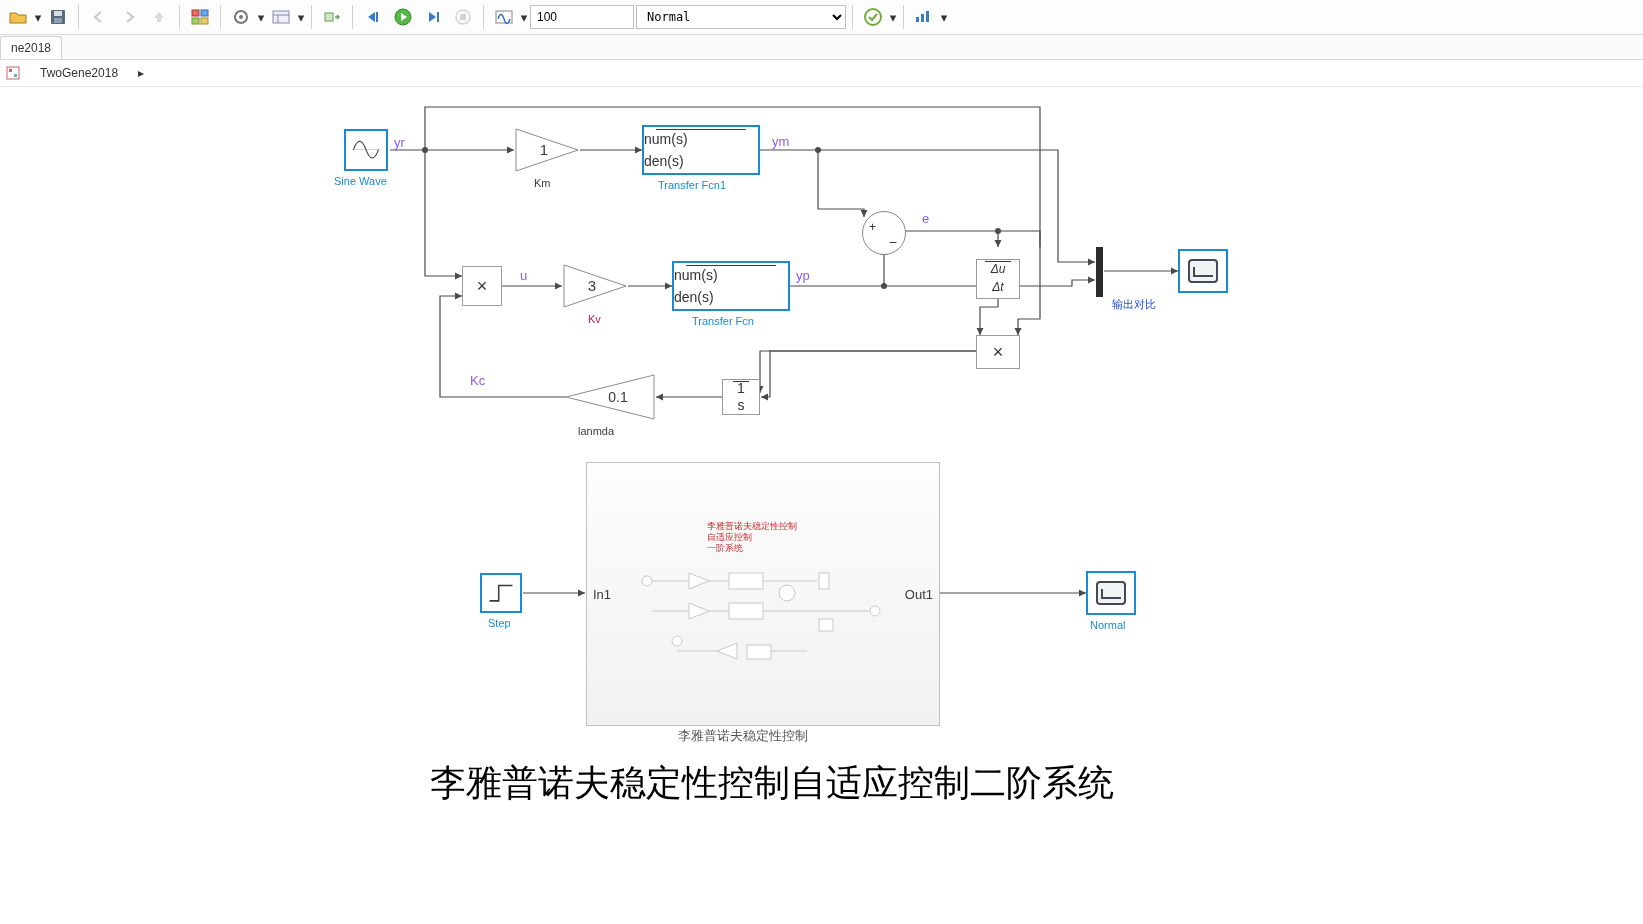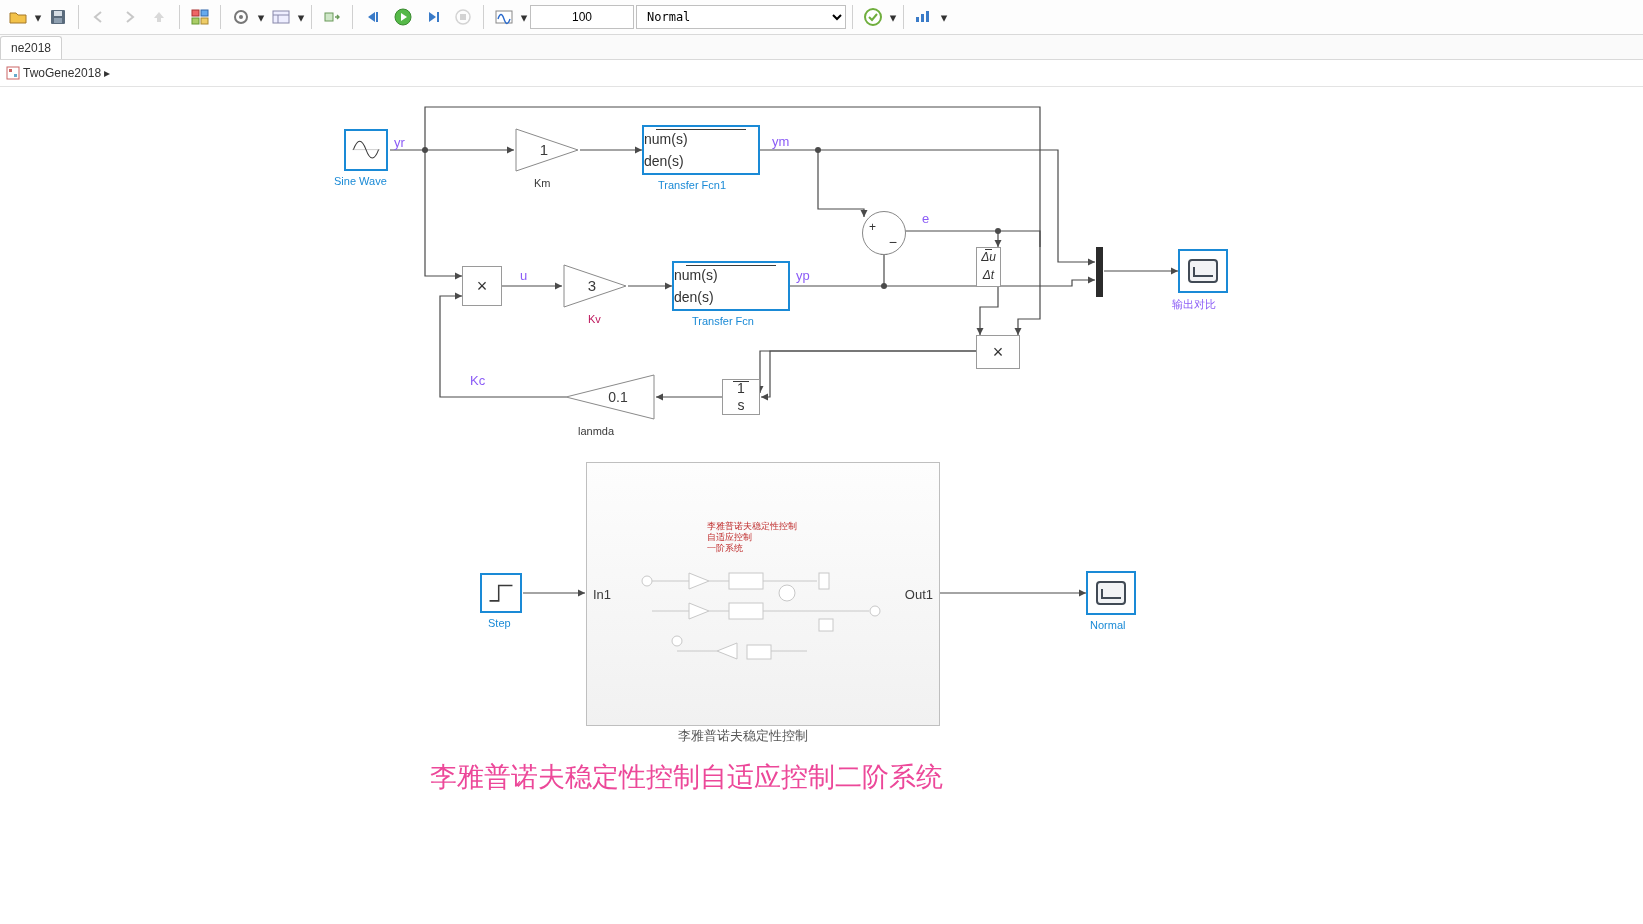--- a/index.html
+++ b/index.html
@@ -4,28 +4,28 @@
 <style>
 html,body{margin:0;padding:0;font-family:Arial,"Microsoft YaHei",sans-serif;background:#fff;color:#333;font-size:13px}
 .toolbar{display:flex;align-items:center;height:34px;border-bottom:1px solid #d9d9d9;padding:0 4px;background:#fdfdfd;gap:2px}
 .tb-btn{display:flex;align-items:center;justify-content:center;width:26px;height:26px;border:1px solid transparent;border-radius:3px;cursor:pointer}
 .tb-sep{width:1px;height:24px;background:#d0d0d0;margin:0 4px}
 .tb-drop{width:8px;display:flex;align-items:center;justify-content:center}
 .tb-input{height:22px;border:1px solid #c0c0c0;padding:0 6px;font-size:12px;background:#fff}
 .tb-select{height:24px;border:1px solid #c0c0c0;width:210px;font-family:monospace;font-size:12px;padding-left:6px;background:#fff}
 .tabbar{display:flex;align-items:center;height:24px;border-bottom:1px solid #d9d9d9;background:#fafafa;font-size:12px}
 .tab{height:22px;padding:0 10px;border:1px solid #d0d0d0;border-bottom:none;background:#fff;border-radius:3px 3px 0 0;display:flex;align-items:center;cursor:pointer}
-.crumb{display:flex;align-items:center;height:26px;border-bottom:1px solid #e3e3e3;padding:0 6px;gap:3px;font-size:12px;background:#fff}
+.crumb{display:flex;align-items:center;height:26px;border-bottom:1px solid #e3e3e3;padding:0 6px;gap:20px;font-size:12px;background:#fff}
 .crumb-icon{width:14px;height:14px;display:inline-block}
 .canvas{position:relative;width:1643px;height:820px;background:#fff;overflow:hidden}
 .block{position:absolute;border:1px solid #9a9a9a;background:#fff;box-sizing:border-box}
 .block.sel{border:2px solid #1a8ad6}
 .blk-label{position:absolute;font-size:11px;color:#1a8ad6;white-space:nowrap}
 .sig-label{position:absolute;font-size:13px;color:#8b5cf6;white-space:nowrap}
-.footer{position:absolute;font-size:27px;color:#ec4899;white-space:nowrap}
+.footer{position:absolute;font-size:36px;color:#000000;white-space:nowrap}
 svg.wires{position:absolute;left:0;top:0;width:100%;height:100%;pointer-events:none}
 line.wire,polyline.wire{stroke:#4a4a4a;stroke-width:1.2;fill:none}
 .node-dot{fill:#4a4a4a}
 .arrow{fill:#4a4a4a}
 .tf-text{position:absolute;width:100%;font-size:14px}
 .hr{height:1px;background:#3a3a3a;margin:2px 12px}
 .scope-glyph{position:absolute;inset:8px;border:2px solid #414a55;border-radius:4px;background:#f2f3f5}
 .scope-glyph::after{content:"";position:absolute;left:10%;right:10%;bottom:22%;height:38%;border-bottom:2px solid #414a55;border-left:2px solid #414a55}
 .sine-svg,.step-svg{position:absolute;inset:6px}
 .gain-tri{position:absolute}
@@ -127,21 +127,21 @@
       </svg>
   </div>
   <div class="tb-sep"></div>
   <div class="tb-btn">
     <svg width="18" height="16">
         <rect x="1" y="2" width="16" height="12" fill="#fff" stroke="#888"></rect>
         <path d="M3 10c2-6 4-6 6 0s4 6 6 0" fill="none" stroke="#2a6acc" stroke-width="1.4"></path>
       </svg>
   </div>
   <div class="tb-drop">▾</div>
-  <input class="tb-input" style="width: 90px; text-align: center;" value="100">
+  <input class="tb-input" style="width: 90px;" value="100">
   <select class="tb-select">
     <option>Normal</option>
   </select>
   <div class="tb-sep"></div>
   <div class="tb-btn">
     <svg width="18" height="18">
         <circle cx="9" cy="9" r="8" fill="#fff" stroke="#6fae3d" stroke-width="2"></circle>
         <path d="M5 9l3 3 5-6" fill="none" stroke="#6fae3d" stroke-width="2"></path>
       </svg>
   </div>
@@ -273,21 +273,21 @@
   </div>
   <div class="blk-label" style="left:692px;top:228px">Transfer Fcn</div>
   <div class="sig-label" style="left:796px;top:181px">yp</div>
 
   <div class="sum-circle" style="left:862px;top:124px;width:42px;height:42px">
     <span style="position:absolute;left:6px;top:8px;font-size:12px">+</span>
     <span style="position:absolute;right:8px;bottom:4px;font-size:14px">−</span>
   </div>
   <div class="sig-label" style="left:922px;top:124px">e</div>
 
-  <div class="block" style="left:976px;top:160px;width:25px;height:40px">
+  <div class="block" style="left:976px;top:172px;width:44px;height:40px">
     <div class="deriv-txt" style="top:2px">Δu</div>
     <div class="hr" style="margin:1px 8px"></div>
     <div class="deriv-txt" style="top:20px">Δt</div>
   </div>
 
   <div class="block" style="left:976px;top:248px;width:44px;height:34px;text-align:center;line-height:32px;font-size:18px">×</div>
 
   <div class="block" style="left:722px;top:292px;width:38px;height:36px">
     <div class="integ-txt" style="top:0">1</div>
     <div class="hr" style="margin:1px 10px"></div>
@@ -299,21 +299,21 @@
     <text x="56" y="29" font-size="14" text-anchor="middle" fill="#3a3a3a">0.1</text>
   </svg>
   <div class="blk-label" style="left:578px;top:338px;color:#3a3a3a">lanmda</div>
   <div class="sig-label" style="left:470px;top:286px">Kc</div>
 
   <div class="mux" style="left:1096px;top:160px;height:50px"></div>
 
   <div class="block sel" style="left:1178px;top:162px;width:50px;height:44px">
     <div class="scope-glyph"></div>
   </div>
-  <div class="blk-label" style="left:1172px;top:210px;color:#8b5cf6">输出对比</div>
+  <div class="blk-label" style="left:1112px;top:210px;color:#1d4ed8">输出对比</div>
 
   <div class="block sel" style="left:480px;top:486px;width:42px;height:40px">
     <svg class="step-svg" viewBox="0 0 34 30">
       <polyline points="2,26 14,26 14,6 32,6" fill="none" stroke="#3a3a3a" stroke-width="2"></polyline>
     </svg>
   </div>
   <div class="blk-label" style="left:488px;top:530px">Step</div>
 
   <div class="sub-box" style="left:586px;top:375px;width:352px;height:262px">
     <div class="sig-label" style="left:6px;top:124px;color:#3a3a3a">In1</div>

